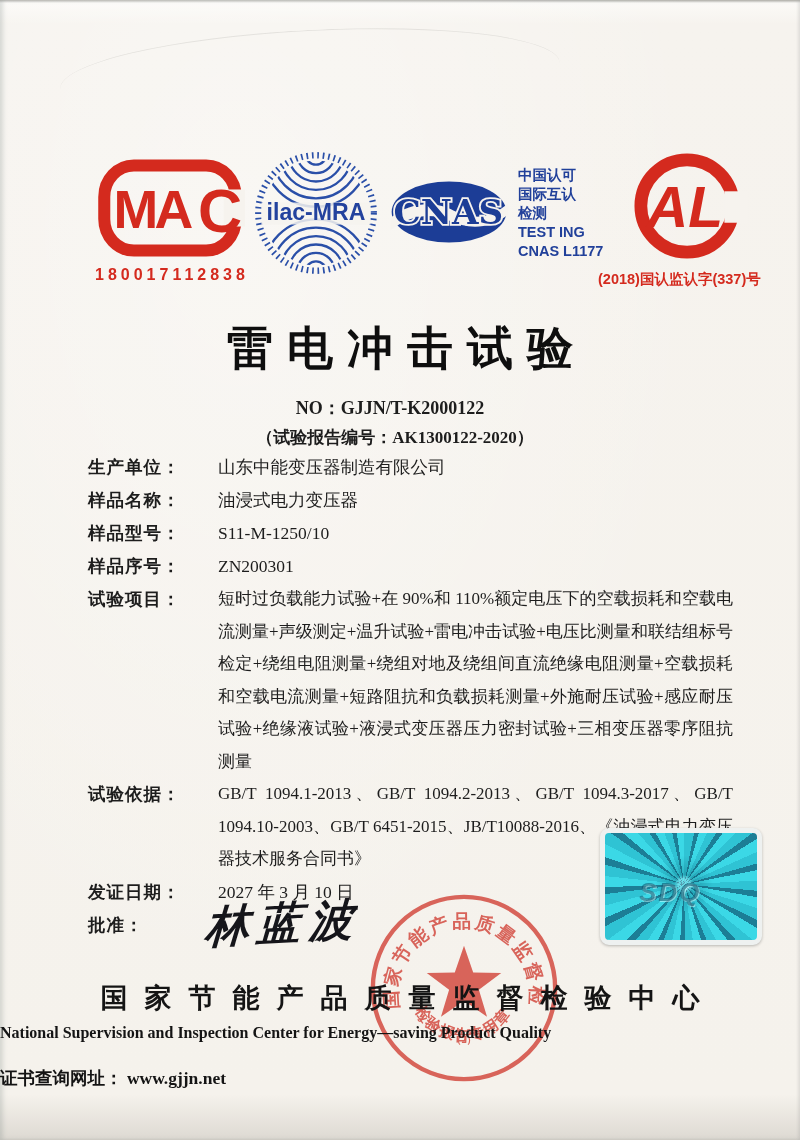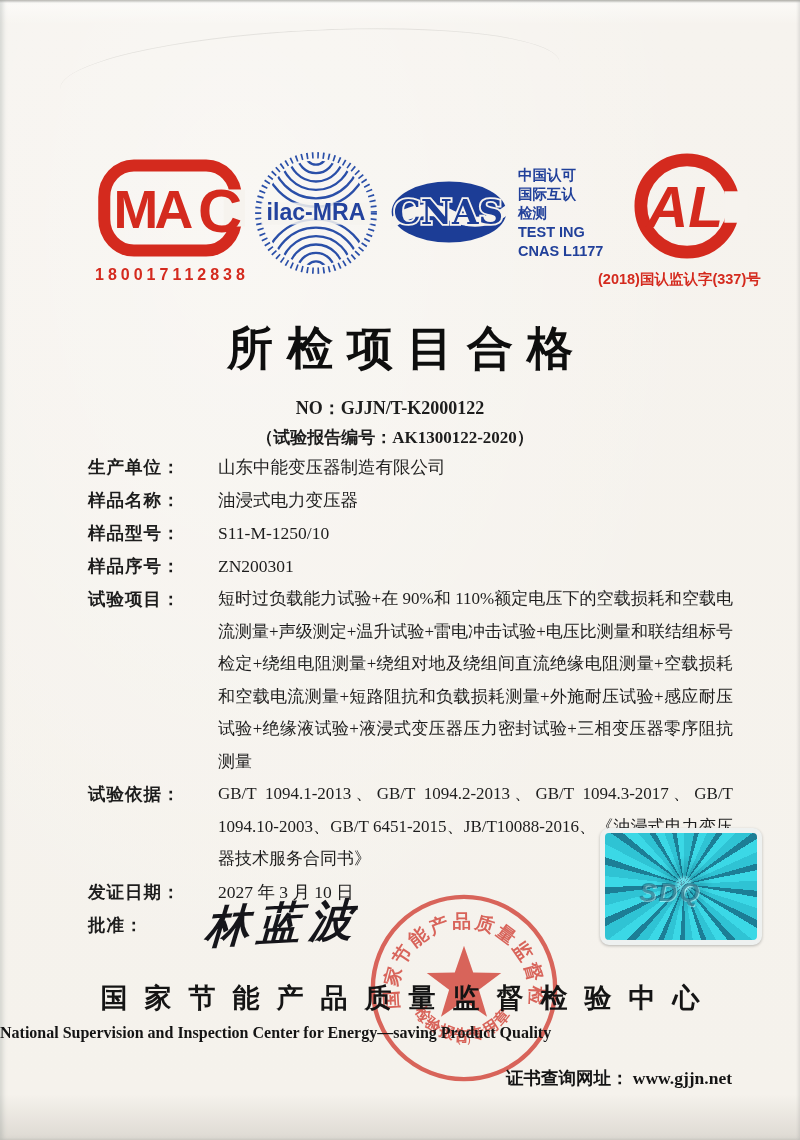--- a/index.html
+++ b/index.html
@@ -67,21 +67,21 @@
 
   
   .stamp{position:absolute;left:366px;top:890px;width:196px;height:196px;
     opacity:.88;mix-blend-mode:multiply;}
 
   
   .footer-cn{position:absolute;top:980px;left:0;width:800px;text-align:center;
     font-size:27px;font-weight:bold;letter-spacing:17px;text-indent:17px;color:#141414;}
   .footer-en{position:absolute;top:1024px;left:0;width:660px;
     font-size:16px;font-weight:bold;color:#141414;}
-  .footer-url{position:absolute;top:1066px;left:0;width:732px;text-align:right;
+  .footer-url{position:absolute;top:1066px;left:0;width:732px;text-align:left;
     font-size:17.5px;font-weight:bold;color:#141414;}
 
   .crease{position:absolute;top:30px;left:60px;width:500px;height:90px;
     border-top:1px solid rgba(140,140,135,.18);border-radius:50%;transform:rotate(-3deg);}
 </style>
 </head>
 <body>
 
 <div class="page">
   <div class="crease"></div>
@@ -143,21 +143,21 @@
     <div class="cal">
       <svg width="118" height="112" viewBox="0 0 120 114">
         <circle cx="58" cy="55" r="47" fill="none" stroke="#d42a1e" stroke-width="13"></circle>
         <rect x="96" y="40" width="26" height="32" fill="#f6f3ee"></rect>
         <text x="56" y="76" text-anchor="middle" font-family="Liberation Sans, sans-serif" font-weight="bold" font-style="italic" font-size="58" fill="#d42a1e">AL</text>
       </svg>
       <div class="cal-num">(2018)国认监认字(337)号</div>
     </div>
   </div>
 
-  <div class="title">所检项目合格</div>
+  <div class="title">雷电冲击试验</div>
   <div class="cert-no">NO：GJJN/T-K2000122</div>
   <div class="report-no">（试验报告编号：AK1300122-2020）</div>
 
   <div class="fields">
     <div class="row">
       <span class="lbl">生产单位：</span>
       <span class="val">山东中能变压器制造有限公司</span>
     </div>
     <div class="row">
       <span class="lbl">样品名称：</span>

